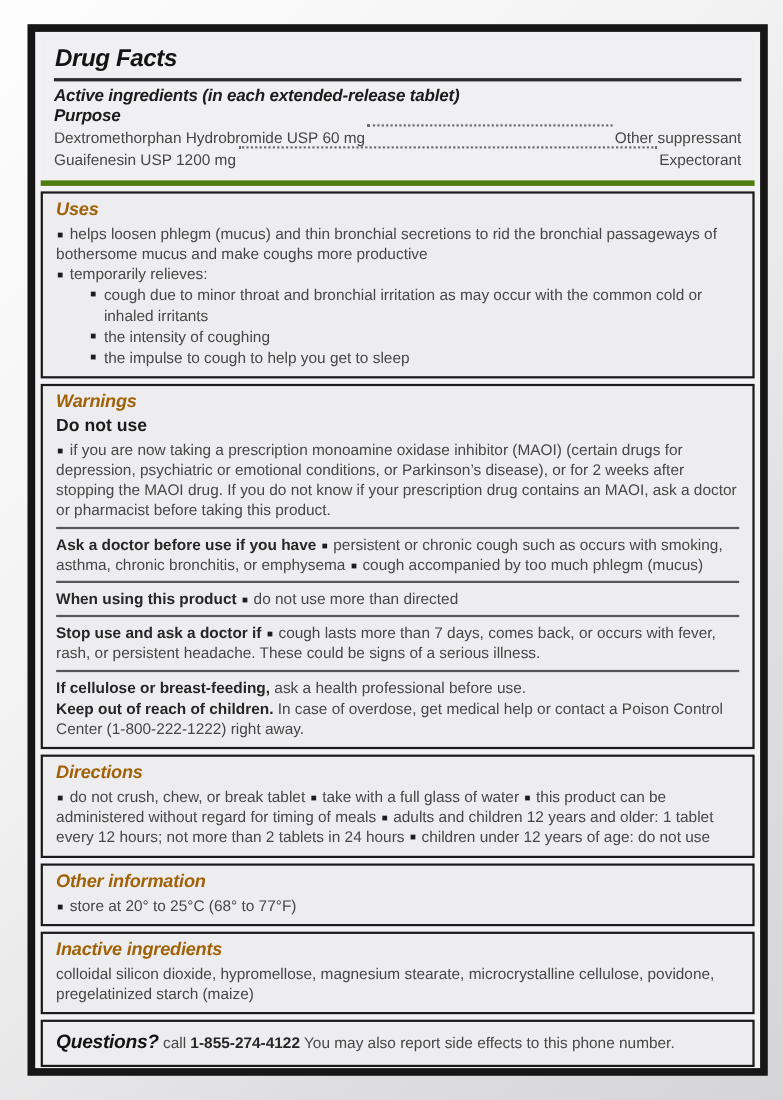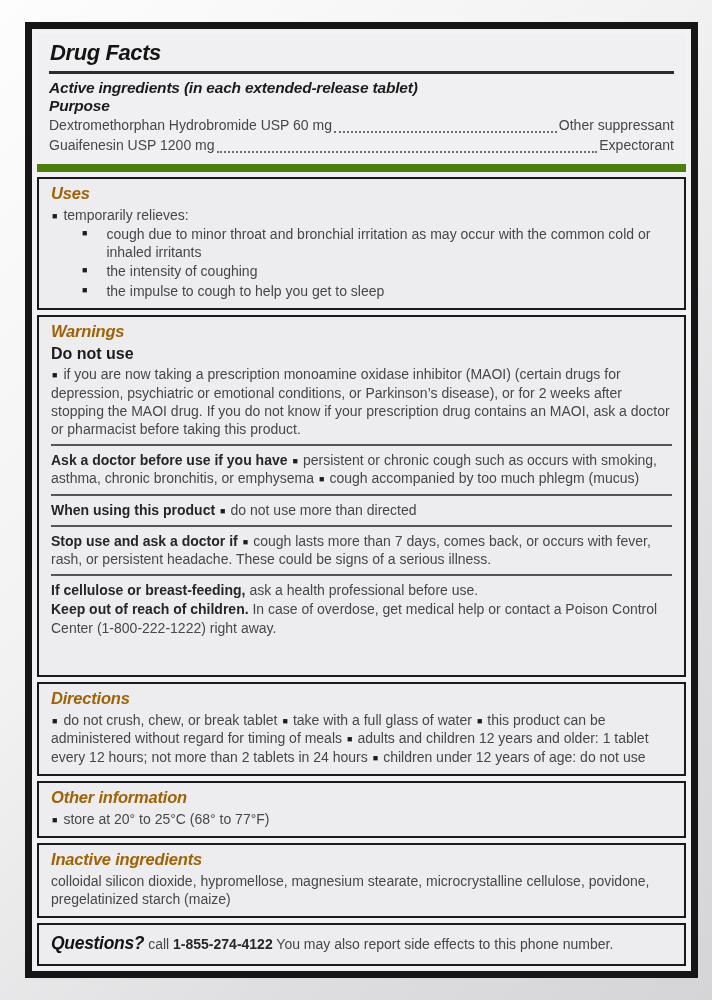--- a/index.html
+++ b/index.html
@@ -12,48 +12,48 @@
   .frame{
     position:absolute;left:25px;top:22px;width:673px;height:956px;
     box-sizing:border-box;border:7px solid #161616;background:#f2f2f4;
     padding:5px;display:flex;flex-direction:column;gap:5px;
   }
   .box{
     box-sizing:border-box;border:2.5px solid #1a1a1a;background:#ededef;
     padding:5px 12px 7px 12px;flex:none;
   }
   .box-first{
-    border:none;border-bottom:8px solid #4d7c0f;background:#f0f0f2;
+    border:none;border-bottom:5px solid #4d7c0f;background:#f0f0f2;
     padding:4px 12px 8px 12px;
   }
   .box-warnings{flex-grow:1;}
   h1{
     font-size:22px;font-weight:700;font-style:italic;color:#141414;
     margin:2px 0 5px 1px;letter-spacing:-0.4px;
   }
   .title-rule{height:3px;background:#2b2b2b;margin:0 0 5px 0;}
   .act-head{
     display:flex;justify-content:space-between;align-items:baseline;
     font-size:15.5px;font-weight:700;font-style:italic;color:#1b1b1b;
     letter-spacing:-0.2px;margin-bottom:1px;flex-direction:column;
   }
-  .leader-row{display:flex;align-items:flex-end;font-size:14px;line-height:1.42;color:#464646;}
+  .leader-row{display:flex;align-items:flex-start;font-size:14px;line-height:1.42;color:#464646;}
   .ln,.lp{white-space:nowrap;}
   .lf{flex:1 1 auto;border-bottom:2px dotted #6e6e6e;margin:0 2px;transform:translateY(-3px);min-width:10px;}
   h2{
     font-size:16.5px;font-weight:700;font-style:italic;color:#a16207;
     margin:0 0 3px 0;letter-spacing:-0.2px;
   }
   .flow{display:block;}
   .para{font-size:14px;line-height:1.30;color:#474747;margin:1px 0;}
   .para .sq{font-size:9px;color:#1d1d1d;margin:0 5px;display:inline-block;transform:translateY(-1px);}
   .para > .sq:first-child{margin-left:1px;margin-right:6px;}
   .hang{display:flex;margin-left:31px;}
   .hang .sq.lead{flex:none;font-size:9px;color:#1d1d1d;margin:0 7px 0 0;transform:translateY(3px);}
-  .hang .ht{flex:1;margin-left:12px;}
+  .hang .ht{flex:1;}
   .rule{height:2px;background:#565656;margin:6px 0 5px 0;}
   .rb{font-weight:700;color:#262626;}
   .rh{font-weight:700;font-size:16px;color:#1b1b1b;}
   .rq{font-weight:700;font-style:italic;font-size:17.5px;color:#131313;letter-spacing:-0.3px;}
   .rt{}
   .box-questions{display:flex;align-items:center;padding-top:7px;padding-bottom:9px;}
   .box-questions .para{margin:0;}
 </style>
 </head>
 <body>
@@ -77,20 +77,21 @@
           <span class="ln">Guaifenesin USP 1200 mg</span>
           <span class="lf"></span>
           <span class="lp">Expectorant</span>
         </div>
       </div>
   </section>
 
   <section class="box">
     <h2>Uses</h2>
     <div class="flow">
+        <div class="para"><span class="sq">■</span><span class="rt">helps loosen phlegm (mucus) and thin bronchial secretions to rid the bronchial passageways of bothersome mucus and make coughs more productive</span></div>
         <div class="para"><span class="sq">■</span><span class="rt">temporarily relieves:</span></div>
         <div class="para hang">
           <span class="sq lead">■</span>
           <span class="ht"><span class="rt">cough due to minor throat and bronchial irritation as may occur with the common cold or inhaled irritants</span></span>
         </div>
         <div class="para hang">
           <span class="sq lead">■</span>
           <span class="ht"><span class="rt">the intensity of coughing</span></span>
         </div>
         <div class="para hang">

